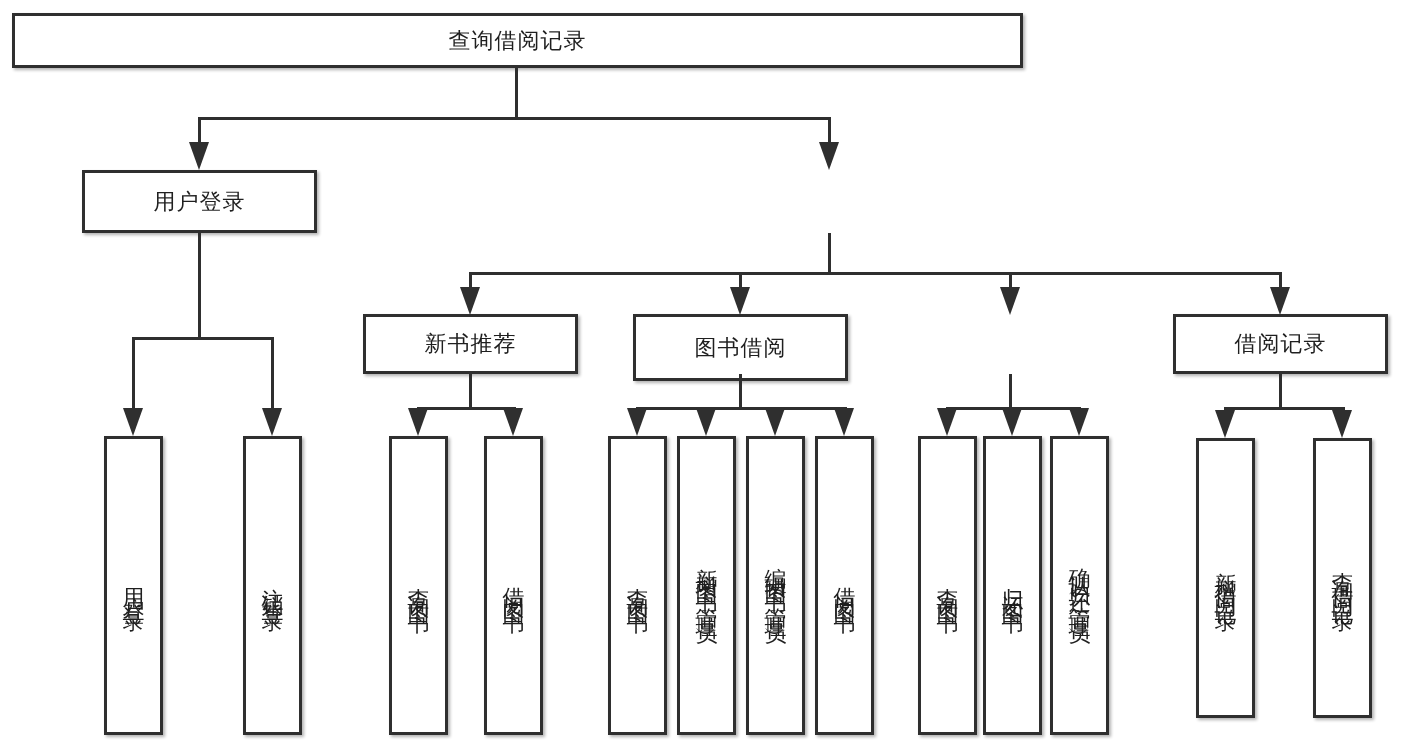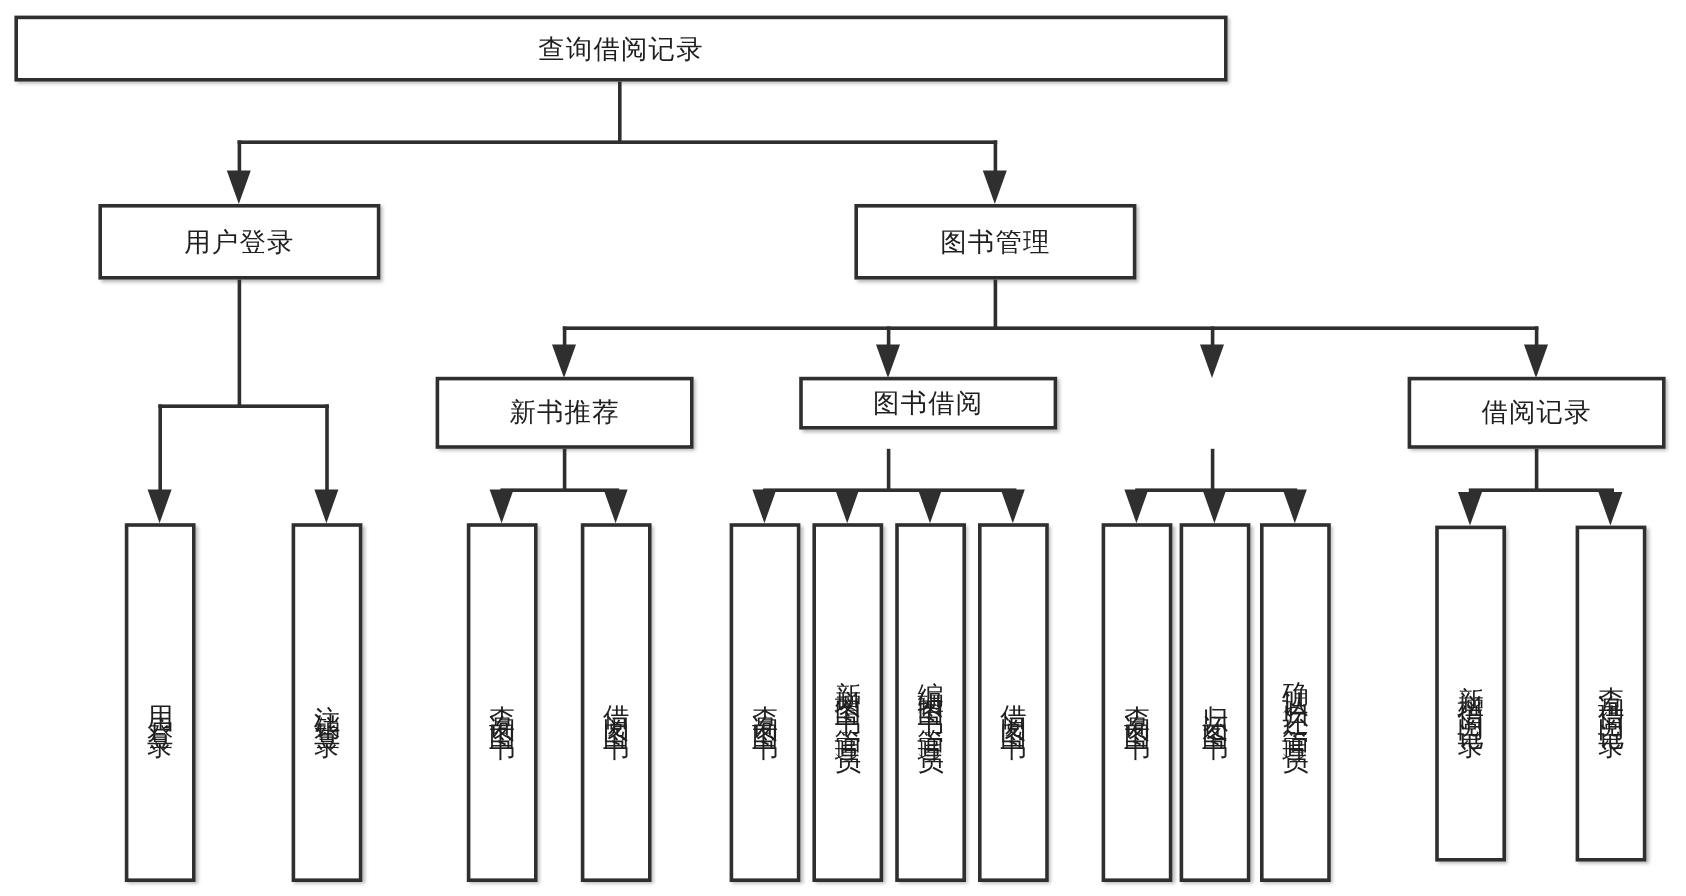--- a/index.html
+++ b/index.html
@@ -93,23 +93,20 @@
   <div class="vline" style="left:515px;top:68px;height:52px;"></div>
   <div class="hline" style="left:198px;top:117px;width:633px;"></div>
   <div class="vline" style="left:198px;top:117px;height:27px;"></div>
   <div class="vline" style="left:828px;top:117px;height:27px;"></div>
   <div class="arrow" style="left:189px;top:142px;"></div>
   <div class="arrow" style="left:819px;top:142px;"></div>
 
   <div class="box-h" style="left:82px;top:170px;width:235px;height:63px;">
     <span>用户登录</span>
   </div>
-  <div class="box-h" style="left:712px;top:170px;width:235px;height:63px;">
-    <span>图书管理</span>
-  </div>
 
   <div class="vline" style="left:198px;top:233px;height:107px;"></div>
   <div class="hline" style="left:132px;top:337px;width:142px;"></div>
   <div class="vline" style="left:132px;top:337px;height:75px;"></div>
   <div class="vline" style="left:271px;top:337px;height:75px;"></div>
   <div class="arrow" style="left:123px;top:408px;"></div>
   <div class="arrow" style="left:262px;top:408px;"></div>
 
   <div class="vline" style="left:828px;top:233px;height:42px;"></div>
   <div class="hline" style="left:469px;top:272px;width:813px;"></div>
@@ -118,21 +115,21 @@
   <div class="vline" style="left:1009px;top:272px;height:17px;"></div>
   <div class="vline" style="left:1279px;top:272px;height:17px;"></div>
   <div class="arrow" style="left:460px;top:287px;"></div>
   <div class="arrow" style="left:730px;top:287px;"></div>
   <div class="arrow" style="left:1000px;top:287px;"></div>
   <div class="arrow" style="left:1270px;top:287px;"></div>
 
   <div class="box-h" style="left:363px;top:314px;width:215px;height:60px;">
     <span>新书推荐</span>
   </div>
-  <div class="box-h" style="left:666px;top:314px;width:215px;height:44px;">
+  <div class="box-h" style="left:633px;top:314px;width:215px;height:67px;">
     <span>图书借阅</span>
   </div>
   <div class="box-h" style="left:1173px;top:314px;width:215px;height:60px;">
     <span>借阅记录</span>
   </div>
 
   <div class="vline" style="left:469px;top:374px;height:36px;"></div>
   <div class="hline" style="left:417px;top:407px;width:99px;"></div>
   <div class="arrow" style="left:408px;top:408px;"></div>
   <div class="arrow" style="left:503px;top:408px;"></div>

